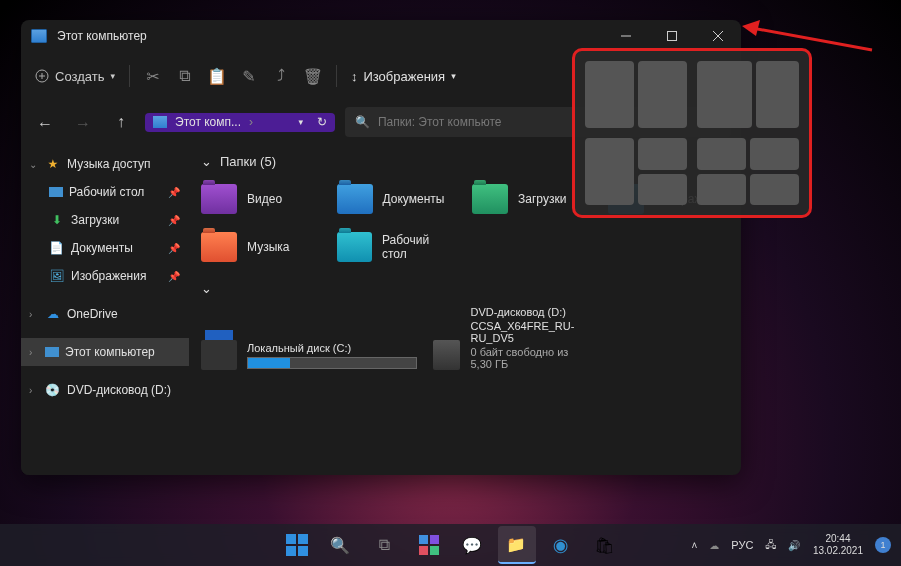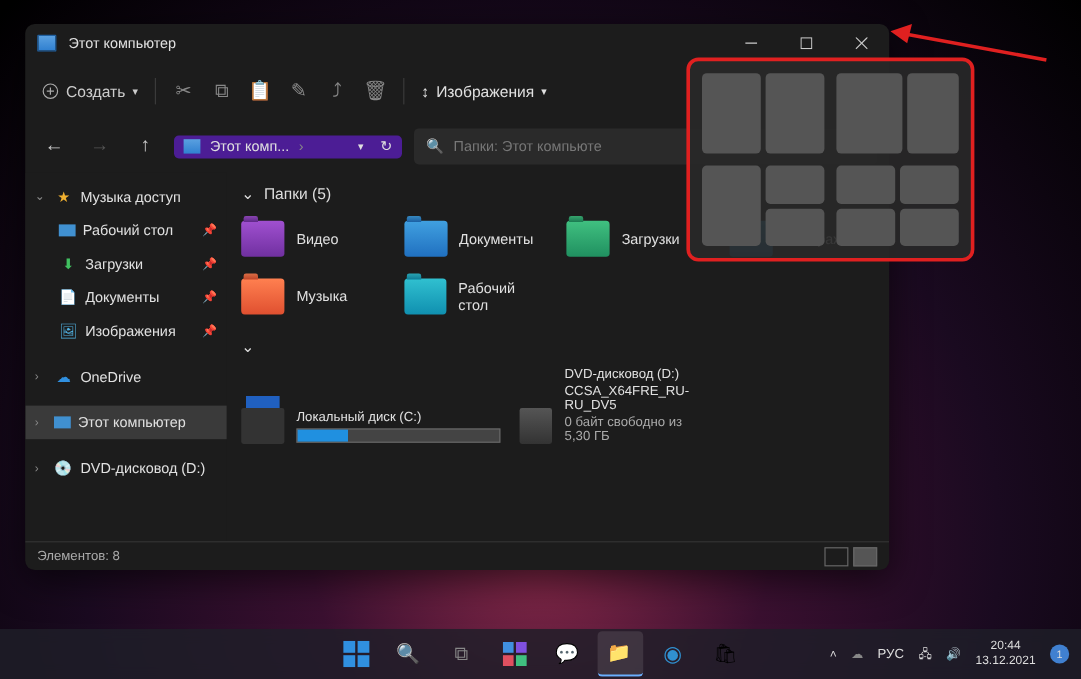--- a/index.html
+++ b/index.html
@@ -244,27 +244,20 @@
           <div class="drive-info">
             <span>DVD-дисковод (D:)</span>
             <span>CCSA_X64FRE_RU-RU_DV5</span>
             <span style="color:#aaa;">0 байт свободно из 5,30 ГБ</span>
           </div>
         </div>
       </div>
     </div>
   </div>
 
-  <div class="statusbar">
-    <span>Элементов: 8</span>
-    <div class="status-right">
-      <div class="view-btn"></div>
-      <div class="view-btn" style="background:#555;"></div>
-    </div>
-  </div>
 </div>
 
 <div class="snap-flyout">
   <div class="snap-group">
       <div class="snap-tile"></div>
       <div class="snap-tile"></div>
     </div>
   <div class="snap-group">
       <div class="snap-tile wide"></div>
       <div class="snap-tile"></div>
@@ -331,19 +324,19 @@
       </div>
   </div>
   <div class="tb-tray">
     <span>˄</span>
     <span style="color:#888;">☁</span>
     <span style="font-size:11px;">РУС</span>
     <span>🖧</span>
     <span>🔊</span>
     <div class="tb-clock">
       <div>20:44</div>
-      <div>13.12.2021</div>
+      <div>13.02.2021</div>
     </div>
     <div class="tb-notif">
         <span>1</span>
       </div>
   </div>
 </div>
 
 </body></html>

